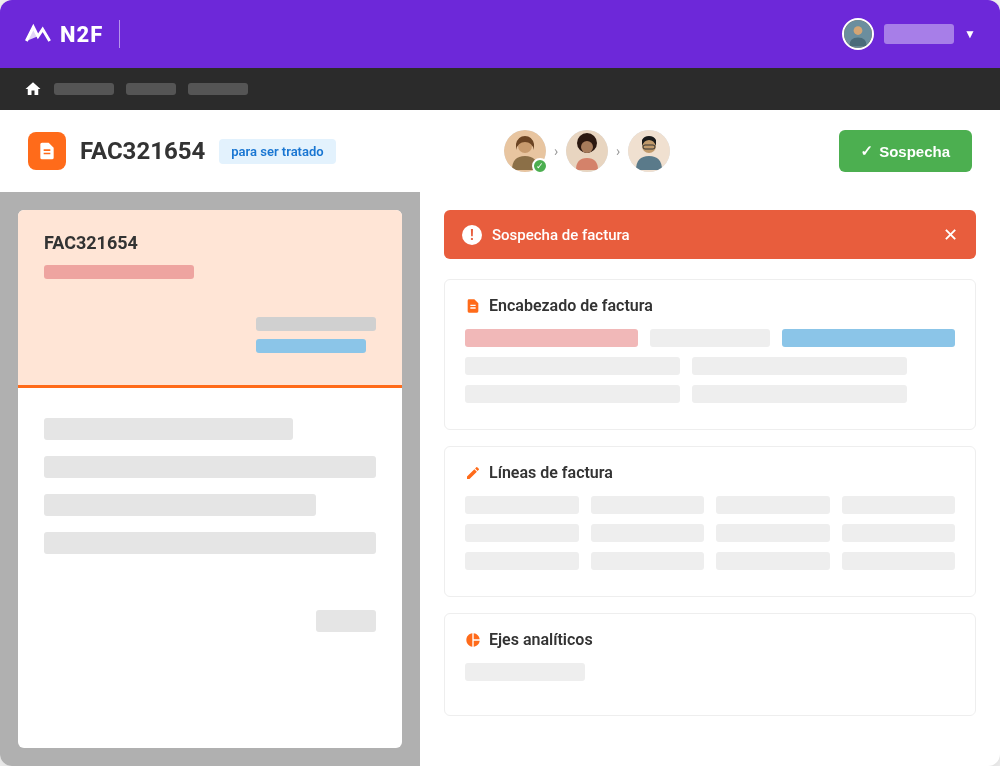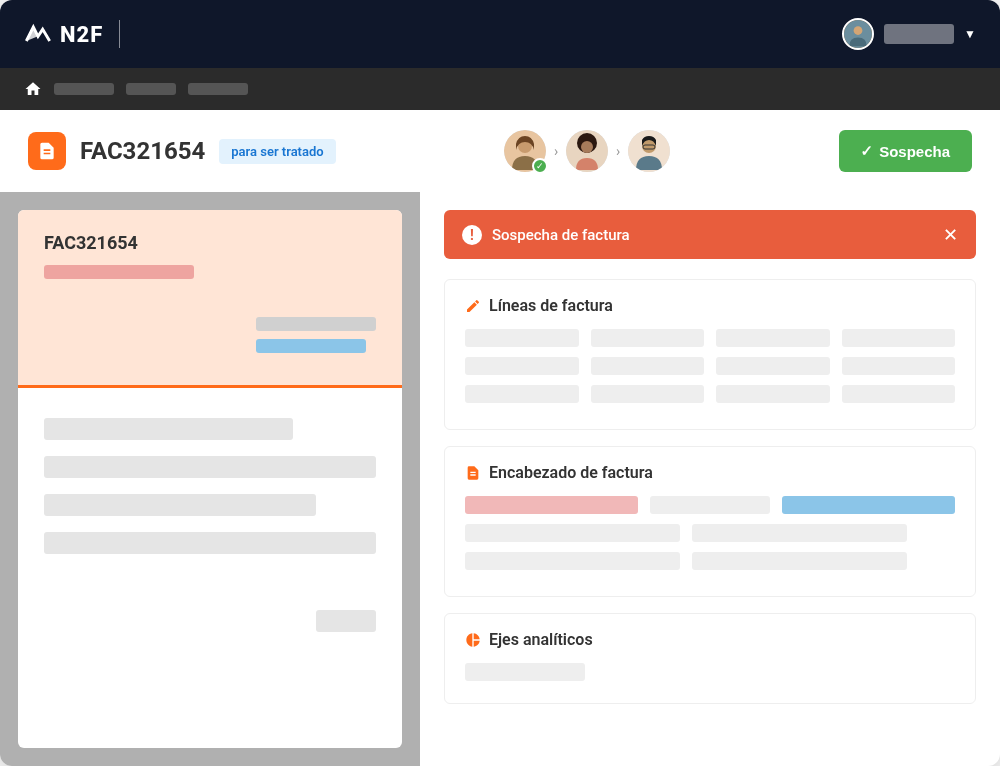--- a/index.html
+++ b/index.html
@@ -1,20 +1,20 @@
 <!DOCTYPE html>
 <html><head>
   <meta charset="utf-8">
   <style>
     * { margin: 0; padding: 0; box-sizing: border-box; }
     body { font-family: -apple-system, BlinkMacSystemFont, 'Segoe UI', Roboto, sans-serif; background: #f5f5f5; }
     .window { width: 1000px; height: 766px; background: #fff; border-radius: 12px; overflow: hidden; box-shadow: 0 4px 20px rgba(0,0,0,0.15); margin: 0 auto; }
     
     
-    .header { background: #0f172a; height: 68px; display: flex; align-items: center; padding: 16px 24px; justify-content: space-between; }
+    .header { background: #6d28d9; height: 68px; display: flex; align-items: center; padding: 16px 24px; justify-content: space-between; }
     .header-left { display: flex; align-items: center; gap: 16px; }
     .logo { display: flex; align-items: center; gap: 8px; }
     .logo-icon { width: 28px; height: 28px; }
     .logo-text { color: #fff; font-weight: 800; font-size: 22px; letter-spacing: 1px; }
     .divider-v { width: 1px; height: 28px; background: rgba(255,255,255,0.5); }
     .app-title { color: #fff; font-size: 20px; font-weight: 500; }
     .header-right { display: flex; align-items: center; gap: 10px; }
     .user-avatar { width: 32px; height: 32px; border-radius: 50%; border: 2px solid #fff; background: #8B7355; display: flex; align-items: center; justify-content: center; overflow: hidden; }
     .user-name-ph { width: 70px; height: 20px; background: rgba(255,255,255,0.4); border-radius: 3px; }
     .chevron-down { color: #fff; font-size: 12px; }
@@ -183,20 +183,46 @@
           <div class="alert-icon">!</div>
           <div class="alert-text">Sospecha de factura</div>
         </div>
         <div class="alert-close">✕</div>
       </div>
 
       <div class="section">
         <div class="section-header">
           <span class="section-icon">
             <svg width="16" height="16" viewBox="0 0 24 24" fill="#FF6B1A">
+                <path d="M14 2H6a2 2 0 0 0-2 2v16a2 2 0 0 0 2 2h12a2 2 0 0 0 2-2V8l-6-6zM8 14h8v2H8zm0-4h8v2H8z"></path>
+              </svg>
+          </span>
+          <div class="section-title">Encabezado de factura</div>
+        </div>
+        <div class="fields-row">
+          <div class="field-ph field-pink"></div>
+          <div class="field-ph" style="flex:0.7"></div>
+          <div class="field-ph field-blue"></div>
+        </div>
+        <div class="fields-row">
+          <div class="field-ph" style="flex:0.6"></div>
+          <div class="field-ph" style="flex:0.6"></div>
+          <div class="field-ph" style="flex:0.1;background:transparent"></div>
+        </div>
+        <div class="fields-row">
+          <div class="field-ph" style="flex:0.6"></div>
+          <div class="field-ph" style="flex:0.6"></div>
+          <div class="field-ph" style="flex:0.1;background:transparent"></div>
+        </div>
+      </div>
+
+      <div class="section">
+        <div class="section-header">
+          <span class="section-icon">
+            <svg width="16" height="16" viewBox="0 0 24 24" fill="#FF6B1A">
                 <path d="M3 17.25V21h3.75L17.81 9.94l-3.75-3.75L3 17.25zM20.71 7.04a1 1 0 0 0 0-1.41l-2.34-2.34a1 1 0 0 0-1.41 0l-1.83 1.83 3.75 3.75 1.83-1.83z"></path>
               </svg>
           </span>
           <div class="section-title">Líneas de factura</div>
         </div>
         <div class="fields-row">
           <div class="field-ph"></div>
           <div class="field-ph"></div>
           <div class="field-ph"></div>
           <div class="field-ph"></div>
@@ -208,47 +234,21 @@
           <div class="field-ph"></div>
         </div>
         <div class="fields-row">
           <div class="field-ph"></div>
           <div class="field-ph"></div>
           <div class="field-ph"></div>
           <div class="field-ph"></div>
         </div>
       </div>
 
-      <div class="section">
-        <div class="section-header">
-          <span class="section-icon">
-            <svg width="16" height="16" viewBox="0 0 24 24" fill="#FF6B1A">
-                <path d="M14 2H6a2 2 0 0 0-2 2v16a2 2 0 0 0 2 2h12a2 2 0 0 0 2-2V8l-6-6zM8 14h8v2H8zm0-4h8v2H8z"></path>
-              </svg>
-          </span>
-          <div class="section-title">Encabezado de factura</div>
-        </div>
-        <div class="fields-row">
-          <div class="field-ph field-pink"></div>
-          <div class="field-ph" style="flex:0.7"></div>
-          <div class="field-ph field-blue"></div>
-        </div>
-        <div class="fields-row">
-          <div class="field-ph" style="flex:0.6"></div>
-          <div class="field-ph" style="flex:0.6"></div>
-          <div class="field-ph" style="flex:0.1;background:transparent"></div>
-        </div>
-        <div class="fields-row">
-          <div class="field-ph" style="flex:0.6"></div>
-          <div class="field-ph" style="flex:0.6"></div>
-          <div class="field-ph" style="flex:0.1;background:transparent"></div>
-        </div>
-      </div>
-
-      <div class="section" style="padding-bottom:12px">
+      <div class="section" style="padding-bottom:24px">
         <div class="section-header">
           <span class="section-icon">
             <svg width="16" height="16" viewBox="0 0 24 24" fill="#FF6B1A">
                 <path d="M11 2v20c-5.07-.5-9-4.79-9-10s3.93-9.5 9-10zm2.03 0v8.99H22c-.47-4.74-4.24-8.52-8.97-8.99zm0 11.01V22c4.74-.47 8.5-4.25 8.97-8.99h-8.97z"></path>
               </svg>
           </span>
           <div class="section-title">Ejes analíticos</div>
         </div>
         <div class="fields-row">
           <div class="field-ph" style="flex:0 0 120px"></div>

